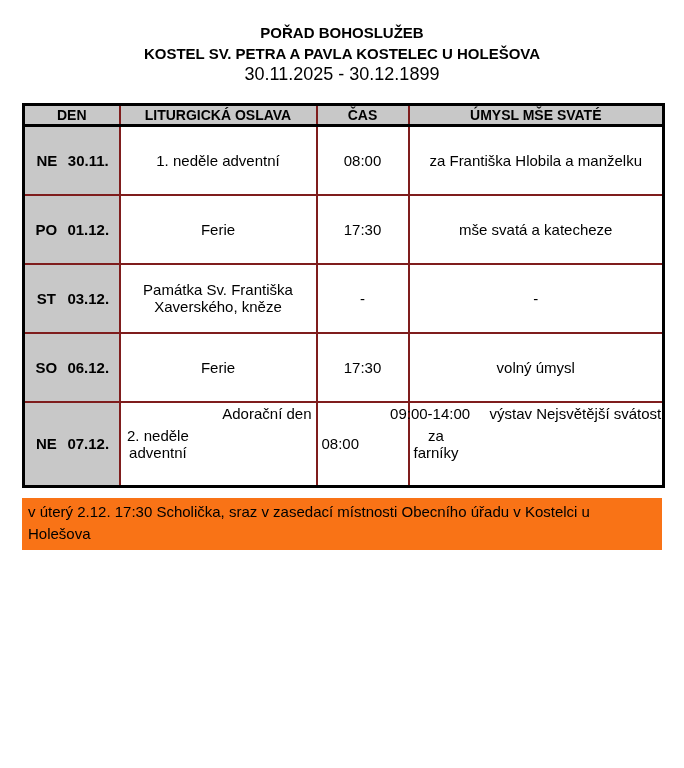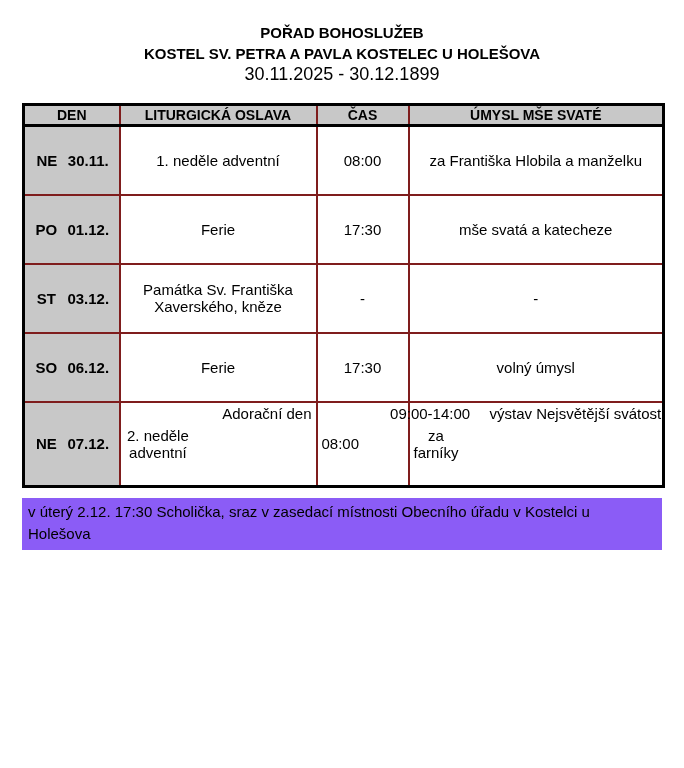--- a/index.html
+++ b/index.html
@@ -78,21 +78,21 @@
     align-items: center;
     justify-content: center;
   }
   .stack-bottom {
     flex: 0 0 auto;
     padding-bottom: 2px;
   }
   .footer-note {
     margin: 10px 0 0 22px;
     width: 640px;
-    background: #8b5cf6;
+    background: #f97316;
     font-size: 15px;
     line-height: 22px;
     padding: 3px 8px 5px 6px;
   }
 </style>
 </head>
 <body>
 
 <div class="page">
 

